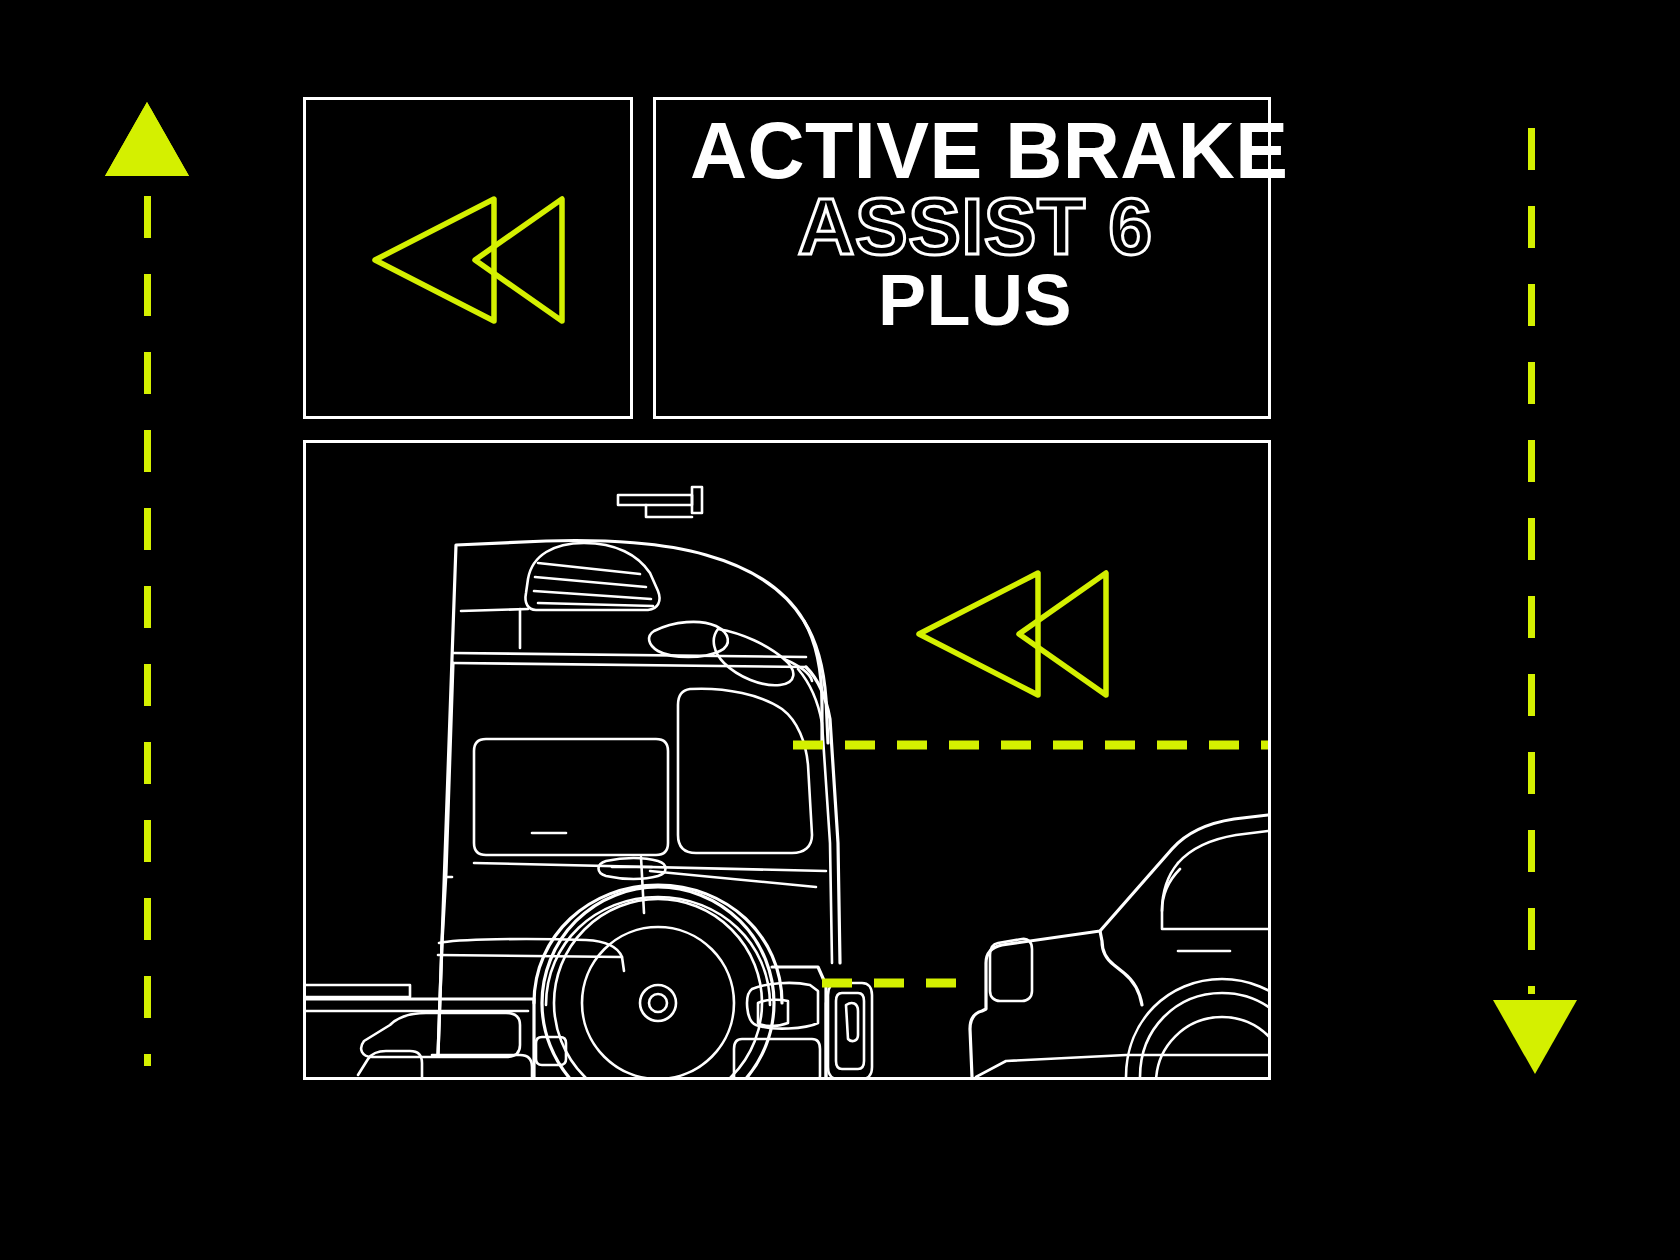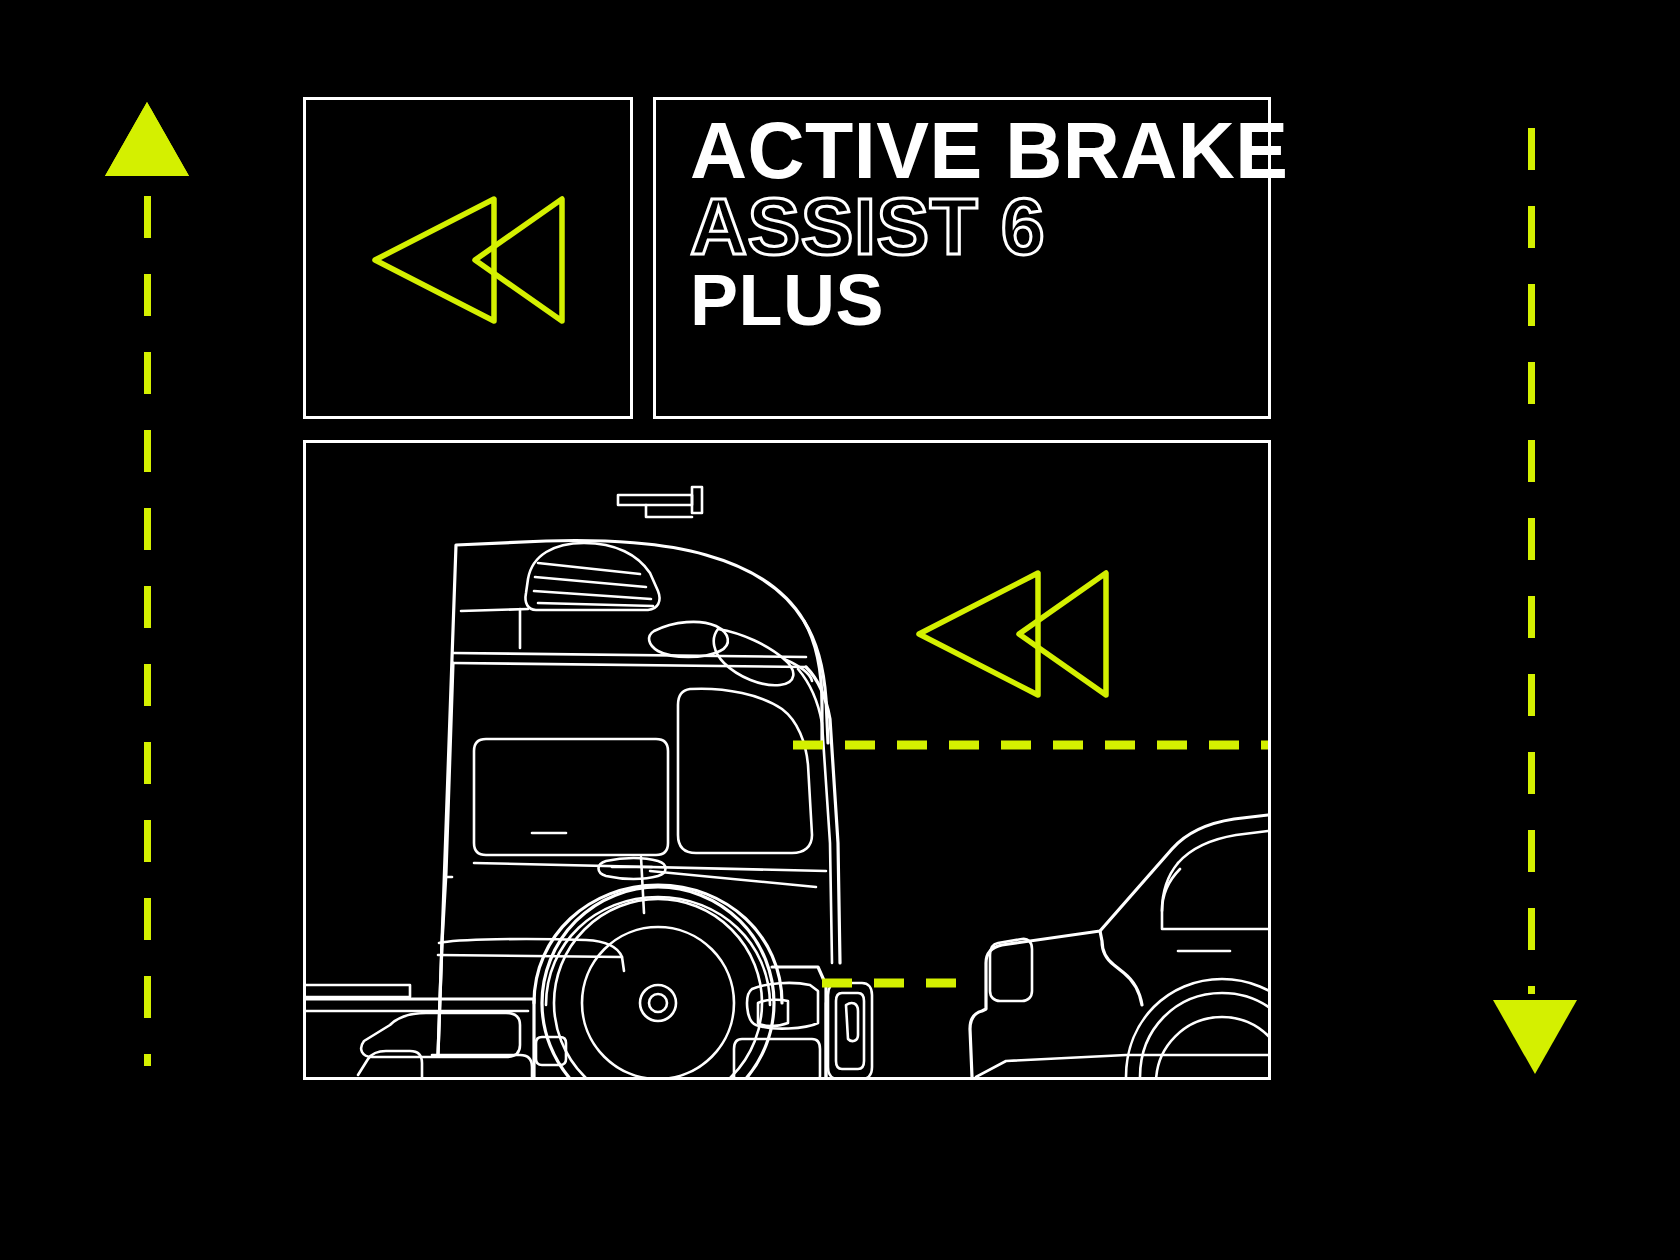--- a/index.html
+++ b/index.html
@@ -11,20 +11,21 @@
     width: 1680px;
     height: 1260px;
     overflow: hidden;
     font-family: "Liberation Sans", sans-serif;
   }
   #stage {
     position: relative;
     width: 1680px;
     height: 1260px;
     background: #000000;
+    text-align: center;
   }
 
   
   .rail {
     position: absolute;
     width: 7px;
     background-image: linear-gradient(
         to bottom,
         var(--accent) 0 42px,
         transparent 42px 78px);

